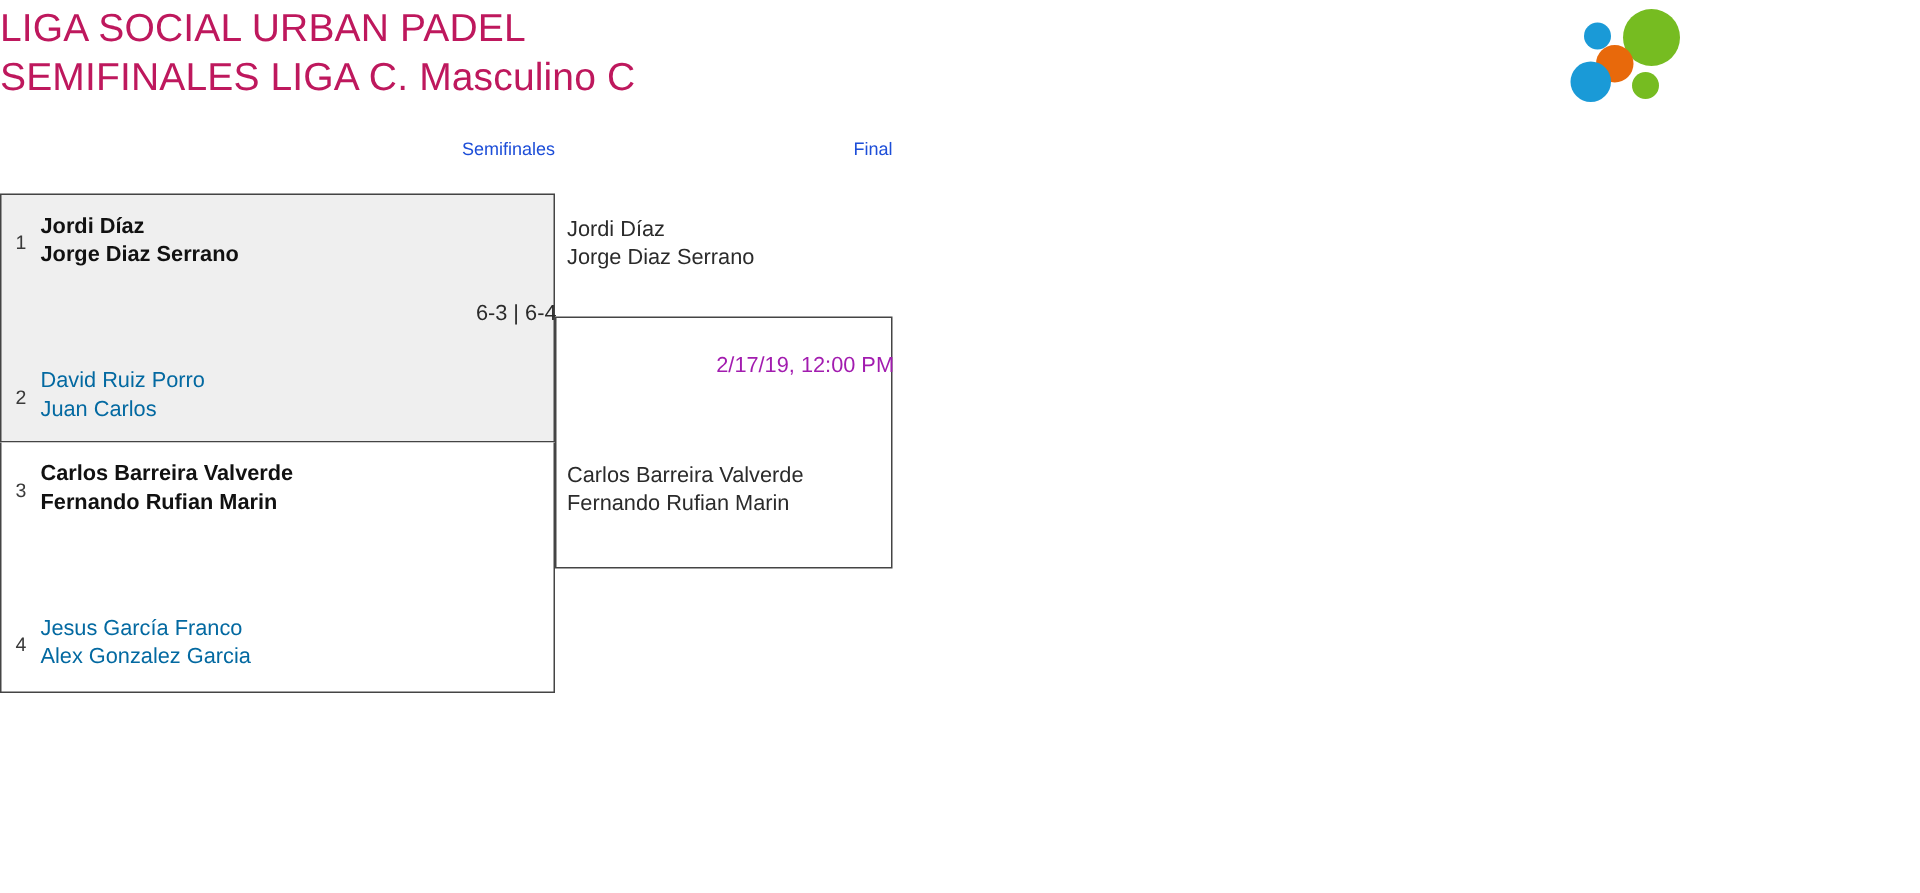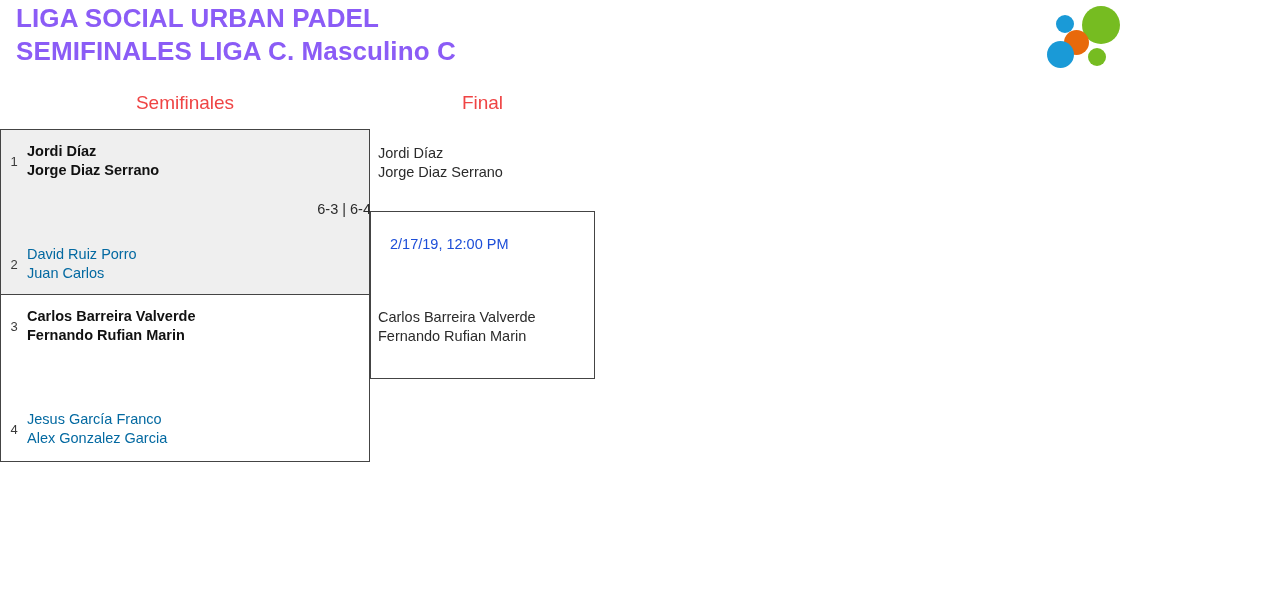--- a/index.html
+++ b/index.html
@@ -19,25 +19,24 @@
     top: 0; left: 0;
     width: 1280px; height: 80px;
   }
   .title-block {
     position: absolute;
     left: 0; top: 2px;
     line-height: 33px;
   }
   .title-line {
     font-size: 26px;
-    font-weight: 700;
-    color: #8b5cf6;
+    font-weight: 400;
+    color: #be185d;
     letter-spacing: 0.1px;
     white-space: nowrap;
-    padding-left: 16px;
   }
 
   
   .logo {
     position: absolute;
     right: 7px; top: 6px;
     width: 226px; height: 62px;
   }
   .logo-dots {
     position: absolute;
@@ -61,24 +60,24 @@
   }
 
   
   .bracket {
     position: absolute;
     left: 0; top: 92px;
     width: 1280px; height: 400px;
   }
   .round-header {
     position: absolute;
-    font-size: 19px;
+    font-size: 12px;
     font-weight: 400;
-    color: #ef4444;
-    text-align: center;
+    color: #1d4ed8;
+    text-align: right;
     white-space: nowrap;
   }
   .round-header-semis { left: 0;   top: 0; width: 370px; }
   .round-header-final { left: 370px; top: 0; width: 225px; }
 
   
   .match {
     position: absolute;
     border: 1px solid #444444;
     left: 0;
@@ -143,23 +142,23 @@
     line-height: 19px;
     color: #2b2b2b;
     padding-left: 7px;
   }
   .final-top    { top: -68px; }
   .final-bottom { top: 96px; }
   .final-date {
     position: absolute;
     left: 0; top: 24px;
     width: 225px;
-    text-align: left;
-    font-size: 14.5px;
-    color: #1d4ed8;
+    text-align: right;
+    font-size: 14.5px;
+    color: #a21caf;
     white-space: nowrap;
     padding-left: 19px;
   }
 </style>
 </head>
 <body>
 
 <div class="header">
 
   <div class="title-block">

